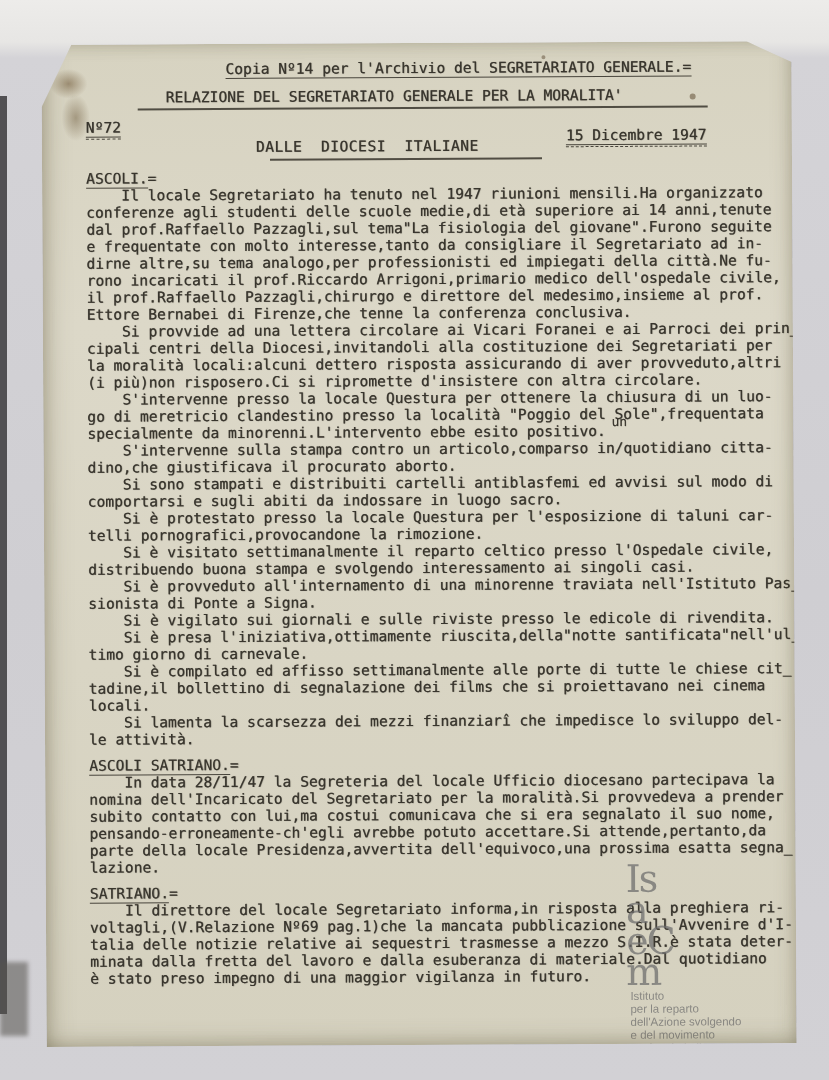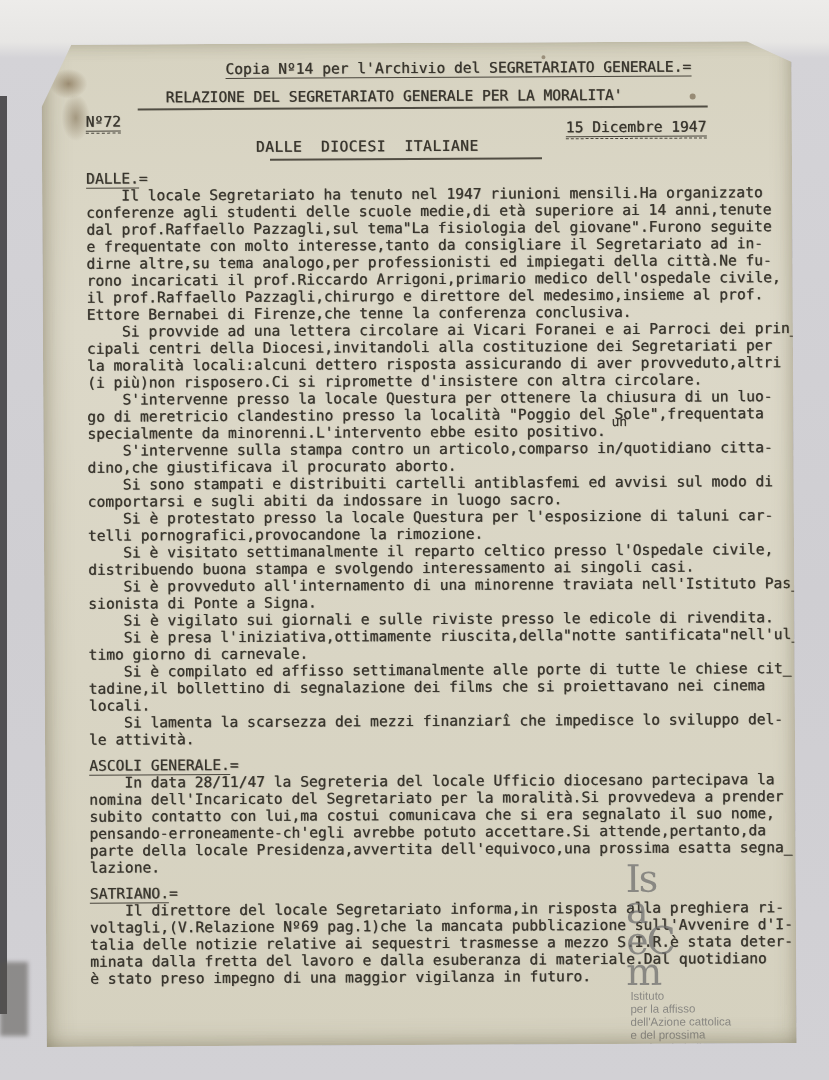--- a/index.html
+++ b/index.html
@@ -31,22 +31,22 @@
     text-shadow:0.5px 0.2px 0.7px rgba(56,53,45,.6), -0.2px 0 0.4px rgba(56,53,45,.35);}
 
   .hdr{position:absolute;}
   .u-solid{border-bottom:1.6px solid rgba(56,53,45,.9);padding-bottom:1px;}
   .u2-outer{display:inline-block;border-bottom:1.7px dashed rgba(56,53,45,.9);padding-bottom:3px;}
   .u2-inner{border-bottom:1.6px solid rgba(56,53,45,.9);padding-bottom:1px;}
   .hline{position:absolute;height:0;border-bottom:2px solid rgba(56,53,45,.85);}
   .hdr-copia{left:184px;top:16px;}
   .hdr-rel{left:124px;top:44px;}
   .rel-underline{left:96px;top:64px;width:570px;}
-  .hdr-num{left:44px;top:68px;}
-  .hdr-date{left:524px;top:76px;}
+  .hdr-num{left:44px;top:74px;}
+  .hdr-date{left:524px;top:84px;}
   .hdr-sub{left:214px;top:94px;letter-spacing:.5px;}
   .sub-underline{left:228px;top:115px;width:272px;}
 
   .content{position:absolute;left:44px;top:125px;width:706px;}
   .section{position:relative;margin-bottom:9px;}
   .sec-title{font-size:14.6px;line-height:17px;white-space:pre;
     text-shadow:0.6px 0.2px 0.7px rgba(56,53,45,.65);}
   .tline{height:17px;}
   .insert-above{position:absolute;left:524px;top:248px;font-size:13px;line-height:13px;
     text-shadow:0.4px 0.2px 0.6px rgba(56,53,45,.6);}
@@ -80,21 +80,21 @@
   <div class="hdr hdr-num typed"><span class="u2-outer"><span class="u2-inner">Nº72</span></span></div>
 
   <div class="hdr hdr-date typed"><span class="u2-outer"><span class="u2-inner">15 Dicembre 1947</span></span></div>
 
   <div class="hdr hdr-sub typed"><span>DALLE  DIOCESI  ITALIANE</span></div>
   <div class="hline sub-underline"></div>
 
   <div class="content">
 
     <div class="section">
-      <div class="sec-title"><span class="u-solid">DALLE.</span><span>=</span></div>
+      <div class="sec-title"><span class="u-solid">ASCOLI.</span><span>=</span></div>
       <div>
           <div class="tline typed">    Il locale Segretariato ha tenuto nel 1947 riunioni mensili.Ha organizzato</div>
           <div class="tline typed">conferenze agli studenti delle scuole medie,di età superiore ai 14 anni,tenute</div>
           <div class="tline typed">dal prof.Raffaello Pazzagli,sul tema"La fisiologia del giovane".Furono seguite</div>
           <div class="tline typed">e frequentate con molto interesse,tanto da consigliare il Segretariato ad in-</div>
           <div class="tline typed">dirne altre,su tema analogo,per professionisti ed impiegati della città.Ne fu-</div>
           <div class="tline typed">rono incaricati il prof.Riccardo Arrigoni,primario medico dell'ospedale civile,</div>
           <div class="tline typed">il prof.Raffaello Pazzagli,chirurgo e direttore del medesimo,insieme al prof.</div>
           <div class="tline typed">Ettore Bernabei di Firenze,che tenne la conferenza conclusiva.</div>
           <div class="tline typed">    Si provvide ad una lettera circolare ai Vicari Foranei e ai Parroci dei prin̲</div>
@@ -120,21 +120,21 @@
           <div class="tline typed">    Si è compilato ed affisso settimanalmente alle porte di tutte le chiese cit̲</div>
           <div class="tline typed">tadine,il bollettino di segnalazione dei films che si proiettavano nei cinema</div>
           <div class="tline typed">locali.</div>
           <div class="tline typed">    Si lamenta la scarsezza dei mezzi finanziarî che impedisce lo sviluppo del-</div>
           <div class="tline typed">le attività.</div>
         </div>
       <div class="insert-above typed">un</div>
     </div>
 
     <div class="section">
-      <div class="sec-title"><span class="u-solid">ASCOLI GENERALE.</span><span>=</span></div>
+      <div class="sec-title"><span class="u-solid">ASCOLI SATRIANO.</span><span>=</span></div>
       <div>
           <div class="tline typed">    In data 28/11/47 la Segreteria del locale Ufficio diocesano partecipava la</div>
           <div class="tline typed">nomina dell'Incaricato del Segretariato per la moralità.Si provvedeva a prender</div>
           <div class="tline typed">subito contatto con lui,ma costui comunicava che si era segnalato il suo nome,</div>
           <div class="tline typed">pensando-erroneamente-ch'egli avrebbe potuto accettare.Si attende,pertanto,da</div>
           <div class="tline typed">parte della locale Presidenza,avvertita dell'equivoco,una prossima esatta segna̲</div>
           <div class="tline typed">lazione.</div>
         </div>
     </div>
 
@@ -153,22 +153,22 @@
 
   <div class="watermark">
     <div class="wm-logo">
       <div>Is</div>
       <div>a</div>
       <div>eC</div>
       <div>m</div>
     </div>
     <div class="wm-text">
       <span class="wm-line">Istituto</span>
-      <span class="wm-line">per la affisso</span>
-      <span class="wm-line">dell'Azione cattolica</span>
-      <span class="wm-line">e del prossima</span>
+      <span class="wm-line">per la reparto</span>
+      <span class="wm-line">dell'Azione svolgendo</span>
+      <span class="wm-line">e del movimento</span>
       <span class="wm-line">traviata in Italia</span>
       <span class="wm-brand">PaoloVI</span>
     </div>
   </div>
 
   <div class="paper-shade"></div>
 </div>
 
 </body></html>

